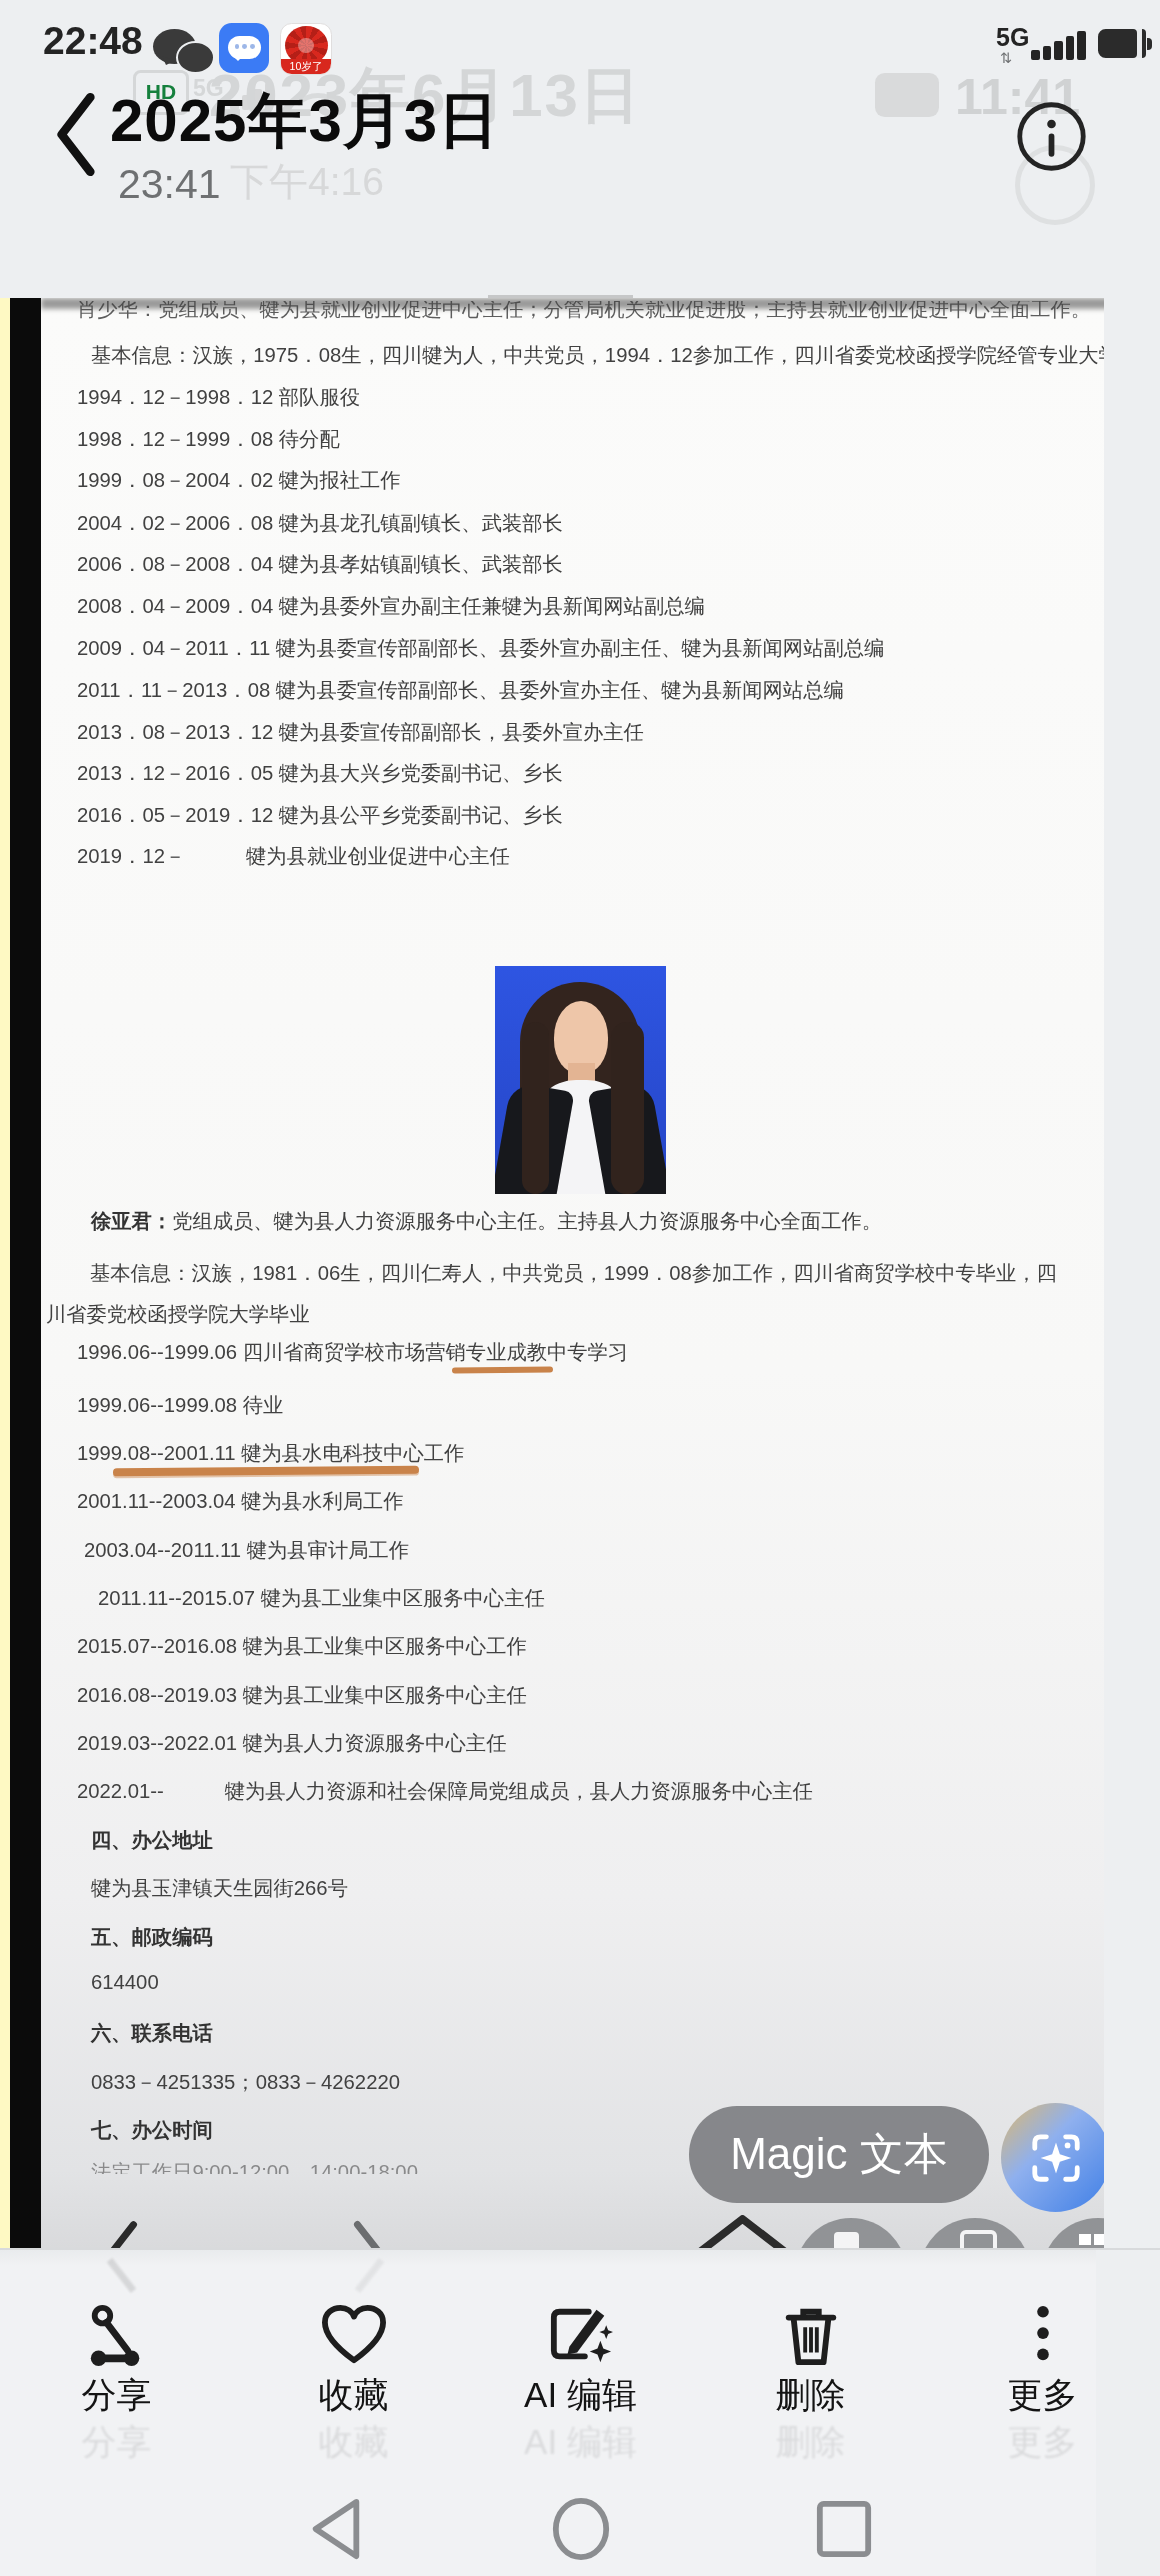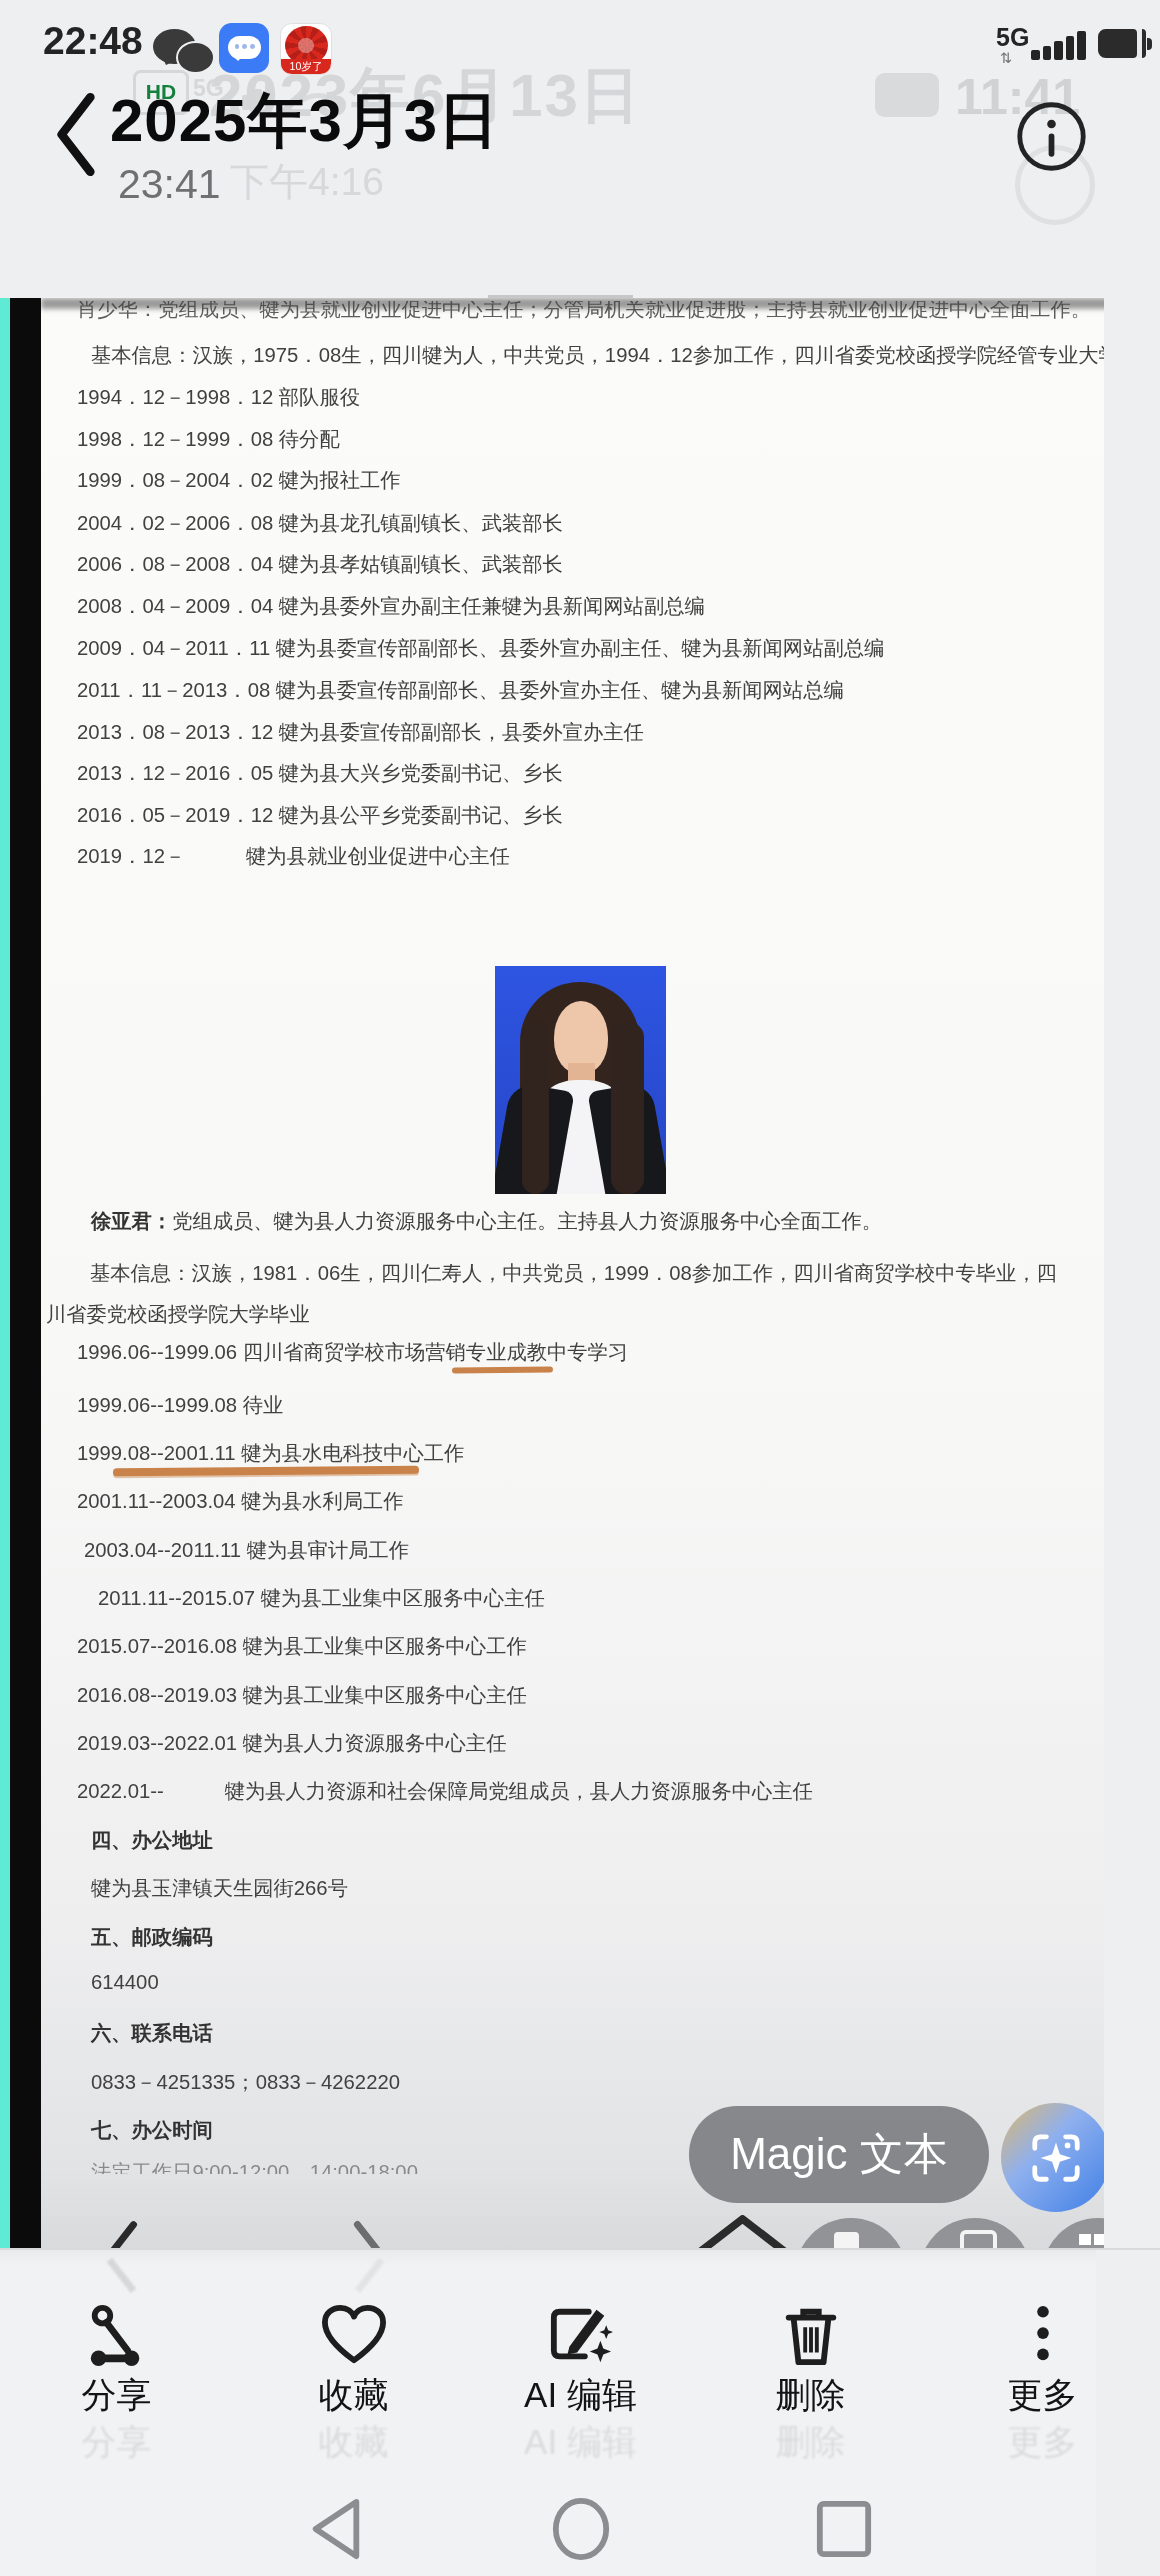--- a/index.html
+++ b/index.html
@@ -8,21 +8,21 @@
   .abs{position:absolute;}
   
   .sb-time{left:43px;top:19.3px;font-size:39px;font-weight:bold;color:#242424;}
   .bars span{display:inline-block;width:8.7px;background:#242424;margin-right:2.9px;border-radius:1.9px;vertical-align:bottom;}
   
   .title{left:110px;top:81px;font-size:60px;font-weight:bold;color:#0b0b0b;letter-spacing:1px;}
   .subtitle{left:118px;top:161px;font-size:41px;color:#6e7072;}
   .ghost-title{left:209px;top:56px;font-size:60px;font-weight:bold;color:#d4d6d7;letter-spacing:1.9px;}
   .ghost-sub{left:230px;top:155px;font-size:39px;color:#d7d8d9;}
   
-  #photo{left:0;top:298px;width:1104px;height:1950px;overflow:hidden;background:#5eead4;}
+  #photo{left:0;top:298px;width:1104px;height:1950px;overflow:hidden;background:#fef9c3;}
   #doc{left:41px;top:0;width:1079px;height:1950px;
        background:linear-gradient(180deg,#fbfbfa 0%,#f8f8f7 55%,#efeff0 82%,#e2e3e5 96%,#d9dadc 100%);}
   .docline{position:absolute;left:77px;font-size:20.3px;color:#414141;white-space:nowrap;}
   .indent{left:91px;}
   .bold{font-weight:bold;color:#333;}
   .doc-soft{filter:blur(0.4px);}
   .strip{top:0;width:31px;height:1950px;background:#0b0b0b;}
   .uline{position:absolute;background:#c9834a;border-radius:3.9px;}
   .gcircle{position:absolute;width:112px;height:112px;border-radius:50%;background:#919396;}
   

